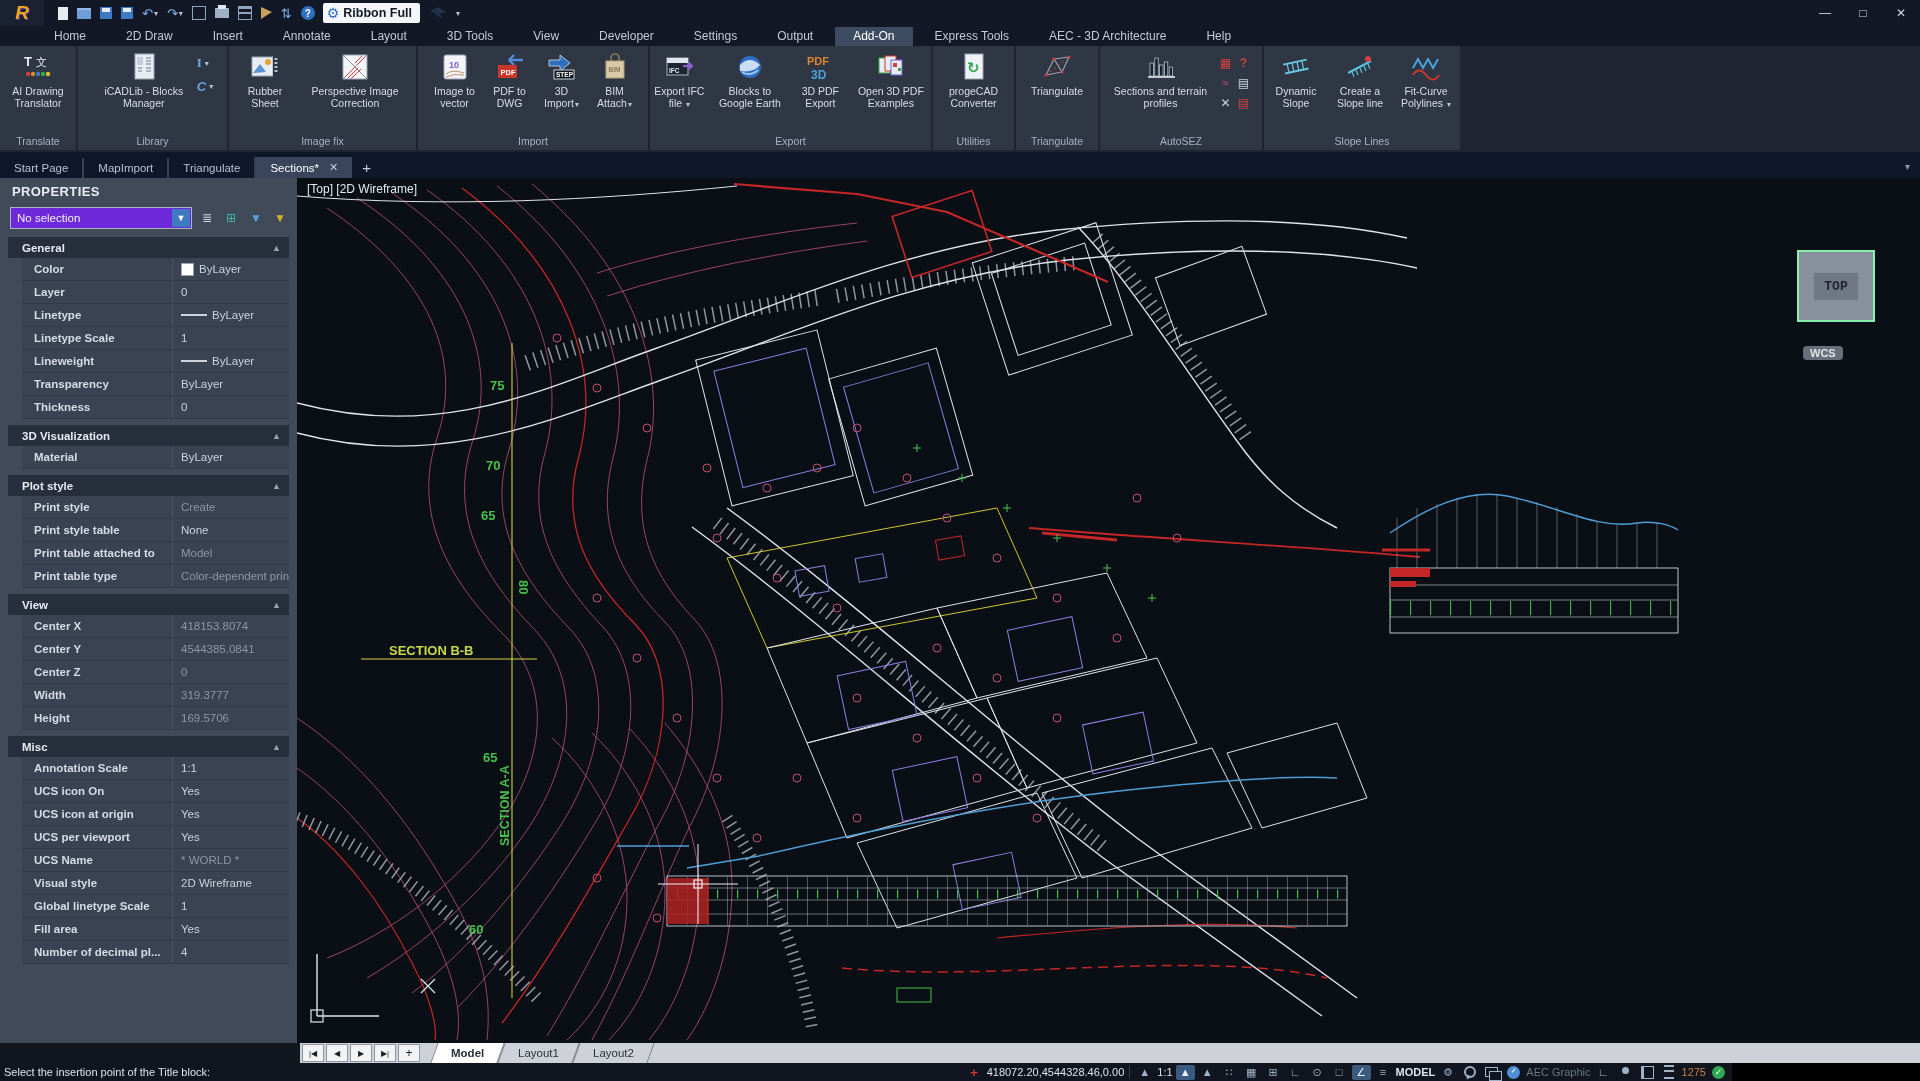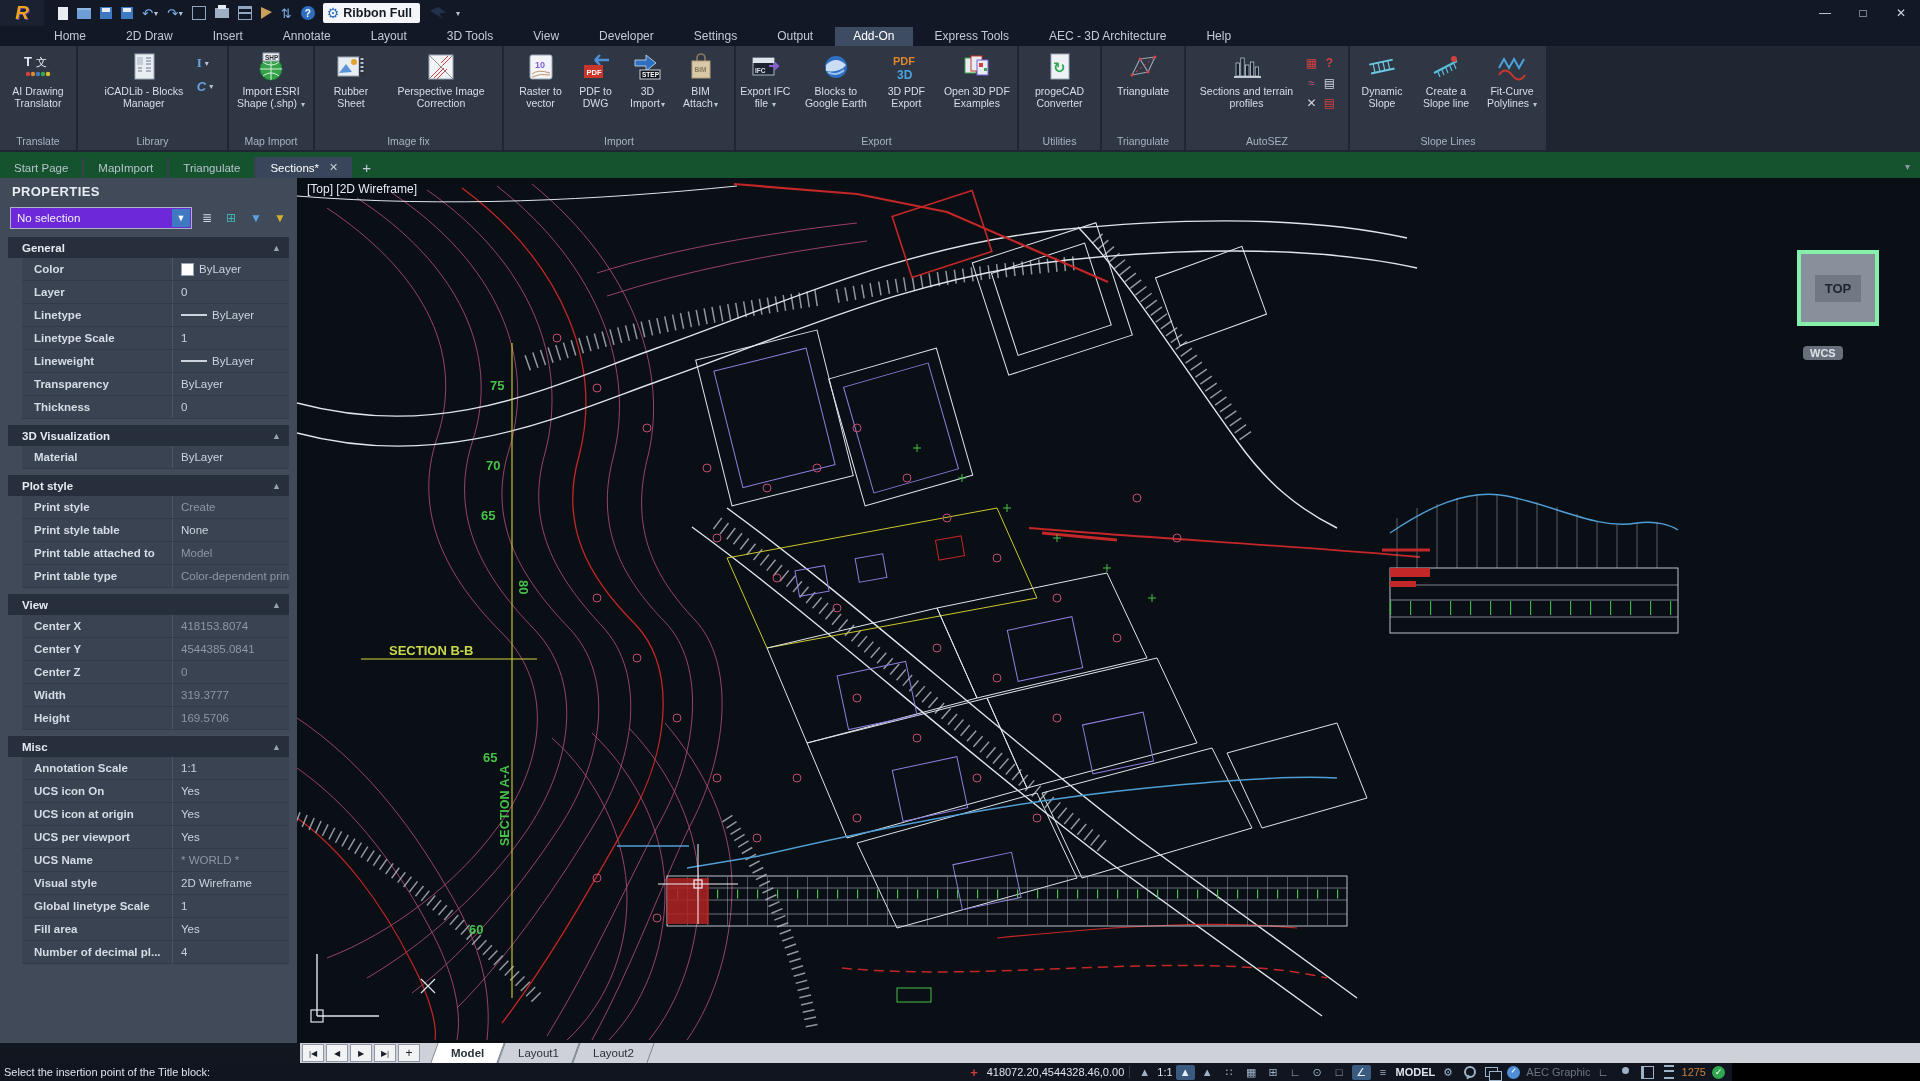--- a/index.html
+++ b/index.html
@@ -39,21 +39,21 @@
   .gitems{flex:1;display:flex;justify-content:center;align-items:flex-start;padding-top:3px;gap:1px;}
   .glabel{height:16px;font-size:10.5px;color:#a9b2c1;text-align:center;line-height:15px;}
   .ritem{display:flex;flex-direction:column;align-items:center;color:#d8dee8;font-size:10.5px;line-height:1.18;text-align:center;padding:1px 1px;}
   .ricon{width:36px;height:34px;display:flex;align-items:center;justify-content:center;}
   .rlabel{margin-top:1px;}
   .smallcol{display:flex;flex-direction:column;justify-content:flex-start;gap:8px;padding-top:6px;}
   .smini{display:flex;align-items:center;gap:2px;font-size:13px;color:#6aa2e0;}
   .szgrid{display:grid;grid-template-columns:18px 18px;grid-auto-rows:20px;padding-top:4px;margin-left:4px;}
   .szi{display:flex;align-items:center;justify-content:center;font-size:12px;}
   
-  #doctabs{left:0;top:152px;width:1920px;height:26px;background:#14532d;display:flex;align-items:flex-end;}
+  #doctabs{left:0;top:152px;width:1920px;height:26px;background:#0f172a;display:flex;align-items:flex-end;}
   .dtab{padding:4px 14px;font-size:11.5px;color:#b9c2cf;border-left:2px solid #39414e;display:flex;align-items:center;gap:10px;}
   .dtab:first-child{border-left:none;}
   .dtab.on{background:#39455a;color:#fff;}
   .dclose{font-size:11px;color:#c6cdd8;}
   .dplus{color:#c6cdd8;font-size:15px;padding:2px 10px;}
   #tabcaret{margin-left:auto;color:#8d97a6;font-size:10px;padding:6px 10px;}
   
   #props{left:0;top:178px;width:297px;height:865px;background:#404a59;overflow:hidden;}
   #phead{font-size:13px;font-weight:bold;color:#e8edf3;padding:6px 0 4px 12px;letter-spacing:.4px;}
   #ptool{display:flex;align-items:center;padding:4px 8px 8px 10px;gap:6px;}
@@ -67,21 +67,21 @@
   .sechead .arr{margin-left:auto;margin-right:8px;font-size:9px;color:#9aa3b2;}
   .prow{height:22px;display:flex;align-items:center;background:#3a4352;border-bottom:1px solid #333b49;margin-left:14px;}
   .plabel{flex:0 0 138px;padding-left:12px;font-size:11.5px;color:#d6dce6;white-space:nowrap;overflow:hidden;font-weight:bold;}
   .pval{flex:1;align-self:stretch;display:flex;align-items:center;gap:5px;border-left:1px solid #4a5567;padding-left:8px;font-size:11.5px;color:#ccd3dd;white-space:nowrap;overflow:hidden;}
   .pval.muted{color:#8d97a6;}
   .swatch{width:11px;height:11px;background:#fff;border:1px solid #98a2b0;display:inline-block;}
   .lineg{width:26px;height:0;border-top:2px solid #ccd3dd;display:inline-block;}
   
   #draw{left:297px;top:178px;width:1623px;height:865px;background:#0a0e15;}
   #vplabel{left:10px;top:4px;font-size:12px;color:#e6ebf2;}
-  #viewcube{left:1500px;top:72px;width:74px;height:68px;background:#87909b;border:4px solid #86efac;display:flex;align-items:center;justify-content:center;}
+  #viewcube{left:1500px;top:72px;width:74px;height:68px;background:#87909b;border:2px solid #86efac;display:flex;align-items:center;justify-content:center;font-family:Liberation Mono, monospace;}
   #viewcube .in{background:#6f7883;padding:6px 10px;font-size:13px;font-weight:bold;color:#1d2430;}
   #wcs{left:1506px;top:168px;background:rgba(120,129,140,.85);border-radius:4px;padding:1px 7px;font-size:11px;font-weight:bold;color:#dde2e9;}
   
   #mstrip{left:0;top:1043px;width:1920px;height:20px;background:#121826;display:flex;align-items:stretch;}
   #mstrip .spacer{width:300px;background:#11161f;}
   #mbar{flex:1;background:#ced2d8;display:flex;align-items:center;}
   .mnav{width:20px;height:16px;background:#f2f3f5;border:1px solid #8e97a2;margin-left:2px;display:flex;align-items:center;justify-content:center;font-size:8px;color:#1a2028;}
   .mtabs{display:flex;margin-left:14px;height:100%;}
   .mtab{padding:0 16px;display:flex;align-items:center;font-size:11.5px;color:#2a313b;transform:skewX(-20deg);border-left:1px solid #7c8590;border-right:1px solid #7c8590;}
   .mtab span{transform:skewX(20deg);}
@@ -223,36 +223,20 @@
           </span>
         <span class="smini">
             <b style="font-style:italic">C</b>
             <span class="caret">▾</span>
           </span>
       </div>
     </div>
     <div class="glabel">Library</div>
   </div>
 
-  <div class="rgroup" style="width:84px">
-    <div class="gitems">
-      <div class="ritem" style="width:80px">
-        <span class="ricon">
-          <svg width="34" height="30">
-              <circle cx="17" cy="17" r="11" fill="#35a24a" stroke="#1d7a33"></circle>
-              <path d="M6 17h22M17 6v22M9 10c5 4 11 4 16 0M9 24c5-4 11-4 16 0" stroke="#d9efdd" stroke-width="1" fill="none"></path>
-              <rect x="9" y="1" width="16" height="8" fill="#e8edf3" stroke="#9aa6b4"></rect>
-              <text x="11" y="7.5" font-size="6.5" font-weight="bold" fill="#333">SHP</text>
-            </svg>
-        </span>
-        <span class="rlabel"><span>Import ESRI Shape (.shp)</span> <span class="caret">▾</span></span>
-      </div>
-    </div>
-    <div class="glabel">Map Import</div>
-  </div>
 
   <div class="rgroup" style="width:187px">
     <div class="gitems">
       <div class="ritem" style="width:62px">
         <span class="ricon">
           <svg width="34" height="30">
               <rect x="4" y="5" width="21" height="19" fill="#e8edf3" stroke="#9aa6b4"></rect>
               <path d="M5 21l7-9 6 8z" fill="#5b93d8"></path>
               <circle cx="20" cy="10" r="3" fill="#e0a32e"></circle>
               <rect x="25" y="5" width="6" height="19" fill="#2b3342"></rect>
@@ -279,21 +263,21 @@
   <div class="rgroup" style="width:230px">
     <div class="gitems">
       <div class="ritem" style="width:56px">
         <span class="ricon">
           <svg width="34" height="30">
               <rect x="6" y="3" width="22" height="24" rx="2" fill="#f2f4f7" stroke="#9aa6b4"></rect>
               <text x="11" y="16" font-size="9" font-weight="bold" fill="#7b5fd6">10</text>
               <path d="M8 22q6-5 18-1M8 25q8-4 18-2" stroke="#c08a5a" stroke-width=".9" fill="none"></path>
             </svg>
         </span>
-        <span class="rlabel">Raster to vector</span>
+        <span class="rlabel">Image to vector</span>
       </div>
       <div class="ritem" style="width:48px">
         <span class="ricon">
           <svg width="34" height="30">
               <path d="M30 8H16m0 0l5-5m-5 5l5 5" stroke="#4f8fd8" stroke-width="2.4" fill="none"></path>
               <rect x="5" y="13" width="19" height="13" fill="#c9372c"></rect>
               <text x="7.5" y="23" font-size="7.5" font-weight="bold" fill="#fff">PDF</text>
             </svg>
         </span>
         <span class="rlabel">PDF to DWG</span>

